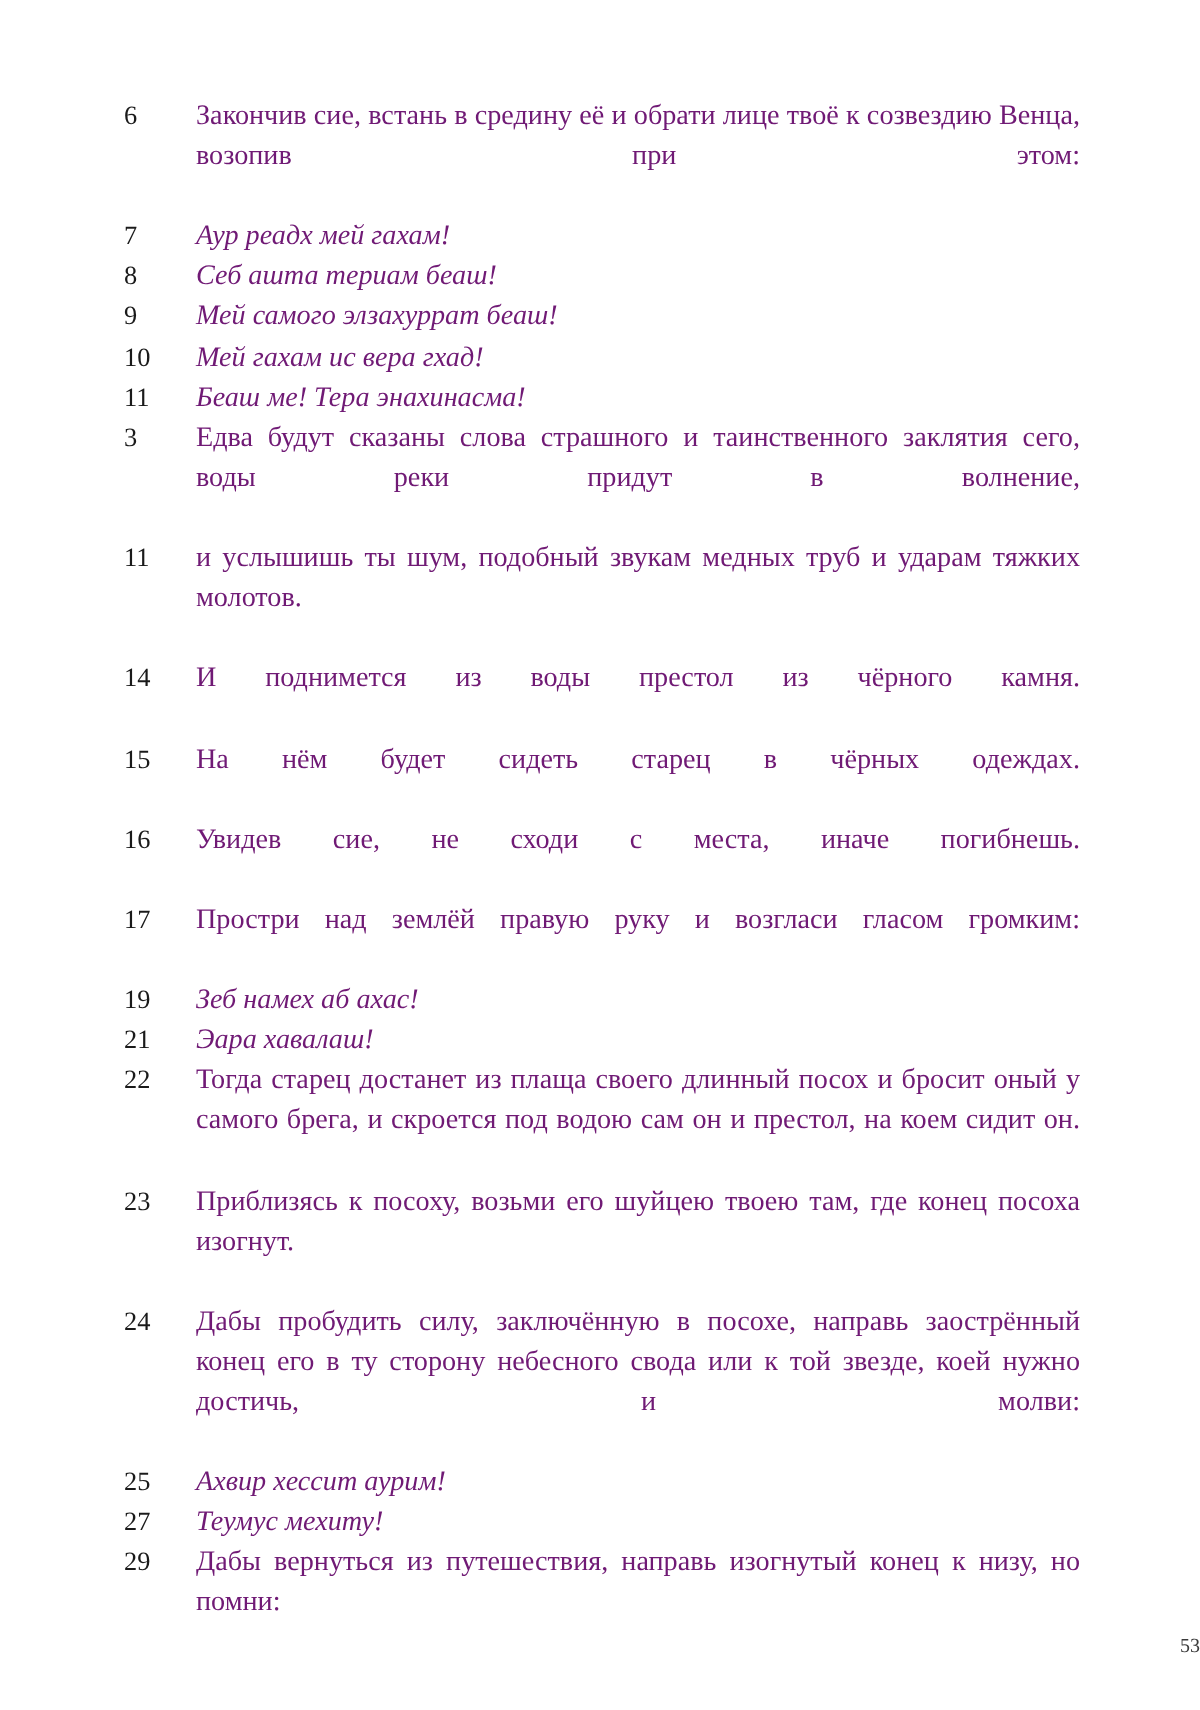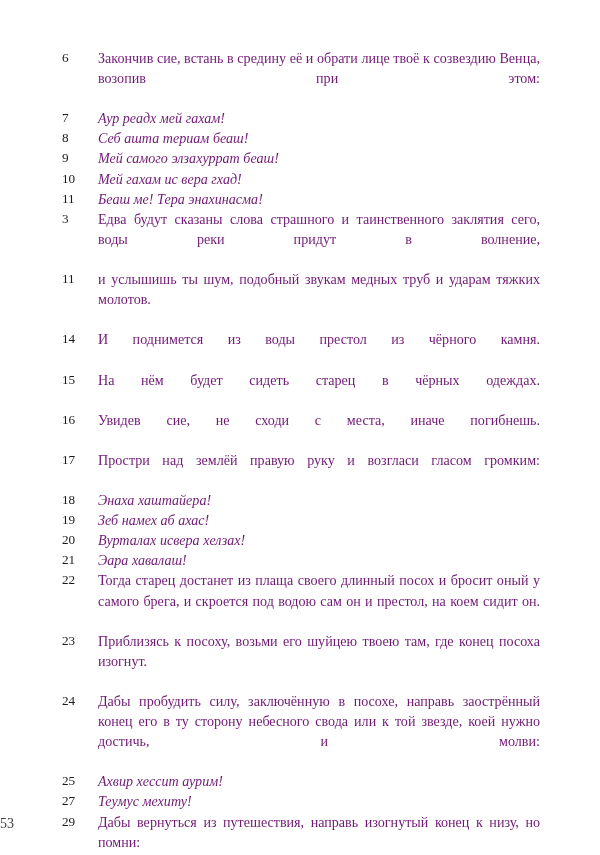--- a/index.html
+++ b/index.html
@@ -70,22 +70,22 @@
   }
   .verse.italic .verse-text::after,
   .verse.noflow .verse-text::after {
     content: none;
   }
   #page-number {
     position: absolute;
     left: 0;
     top: 818px;
     width: 600px;
-    text-align: left;
-    font-size: 14px;
+    text-align: right;
+    font-size: 10px;
     line-height: 12px;
     color: #3a3a3a;
     font-family: "Liberation Serif", "DejaVu Serif", serif;
   }
 </style>
 </head>
 <body>
 
 <div id="page">
 
@@ -132,30 +132,22 @@
       </div>
       <div class="verse plain">
         <span class="verse-num">16</span>
         <span class="verse-text">Увидев сие, не сходи с места, иначе погибнешь.</span>
       </div>
       <div class="verse plain">
         <span class="verse-num">17</span>
         <span class="verse-text">Простри над землёй правую руку и возгласи гласом громким:</span>
       </div>
       <div class="verse italic">
-        <span class="verse-num">18</span>
-        <span class="verse-text">Энаха хаштайера!</span>
-      </div>
-      <div class="verse italic">
         <span class="verse-num">19</span>
         <span class="verse-text">Зеб намех аб ахас!</span>
-      </div>
-      <div class="verse italic">
-        <span class="verse-num">20</span>
-        <span class="verse-text">Вурталах исвера хелзах!</span>
       </div>
       <div class="verse italic">
         <span class="verse-num">21</span>
         <span class="verse-text">Эара хавалаш!</span>
       </div>
       <div class="verse plain">
         <span class="verse-num">22</span>
         <span class="verse-text">Тогда старец достанет из плаща своего длинный посох и бросит оный у самого брега, и скроется под водою сам он и престол, на коем сидит он.</span>
       </div>
       <div class="verse plain">

